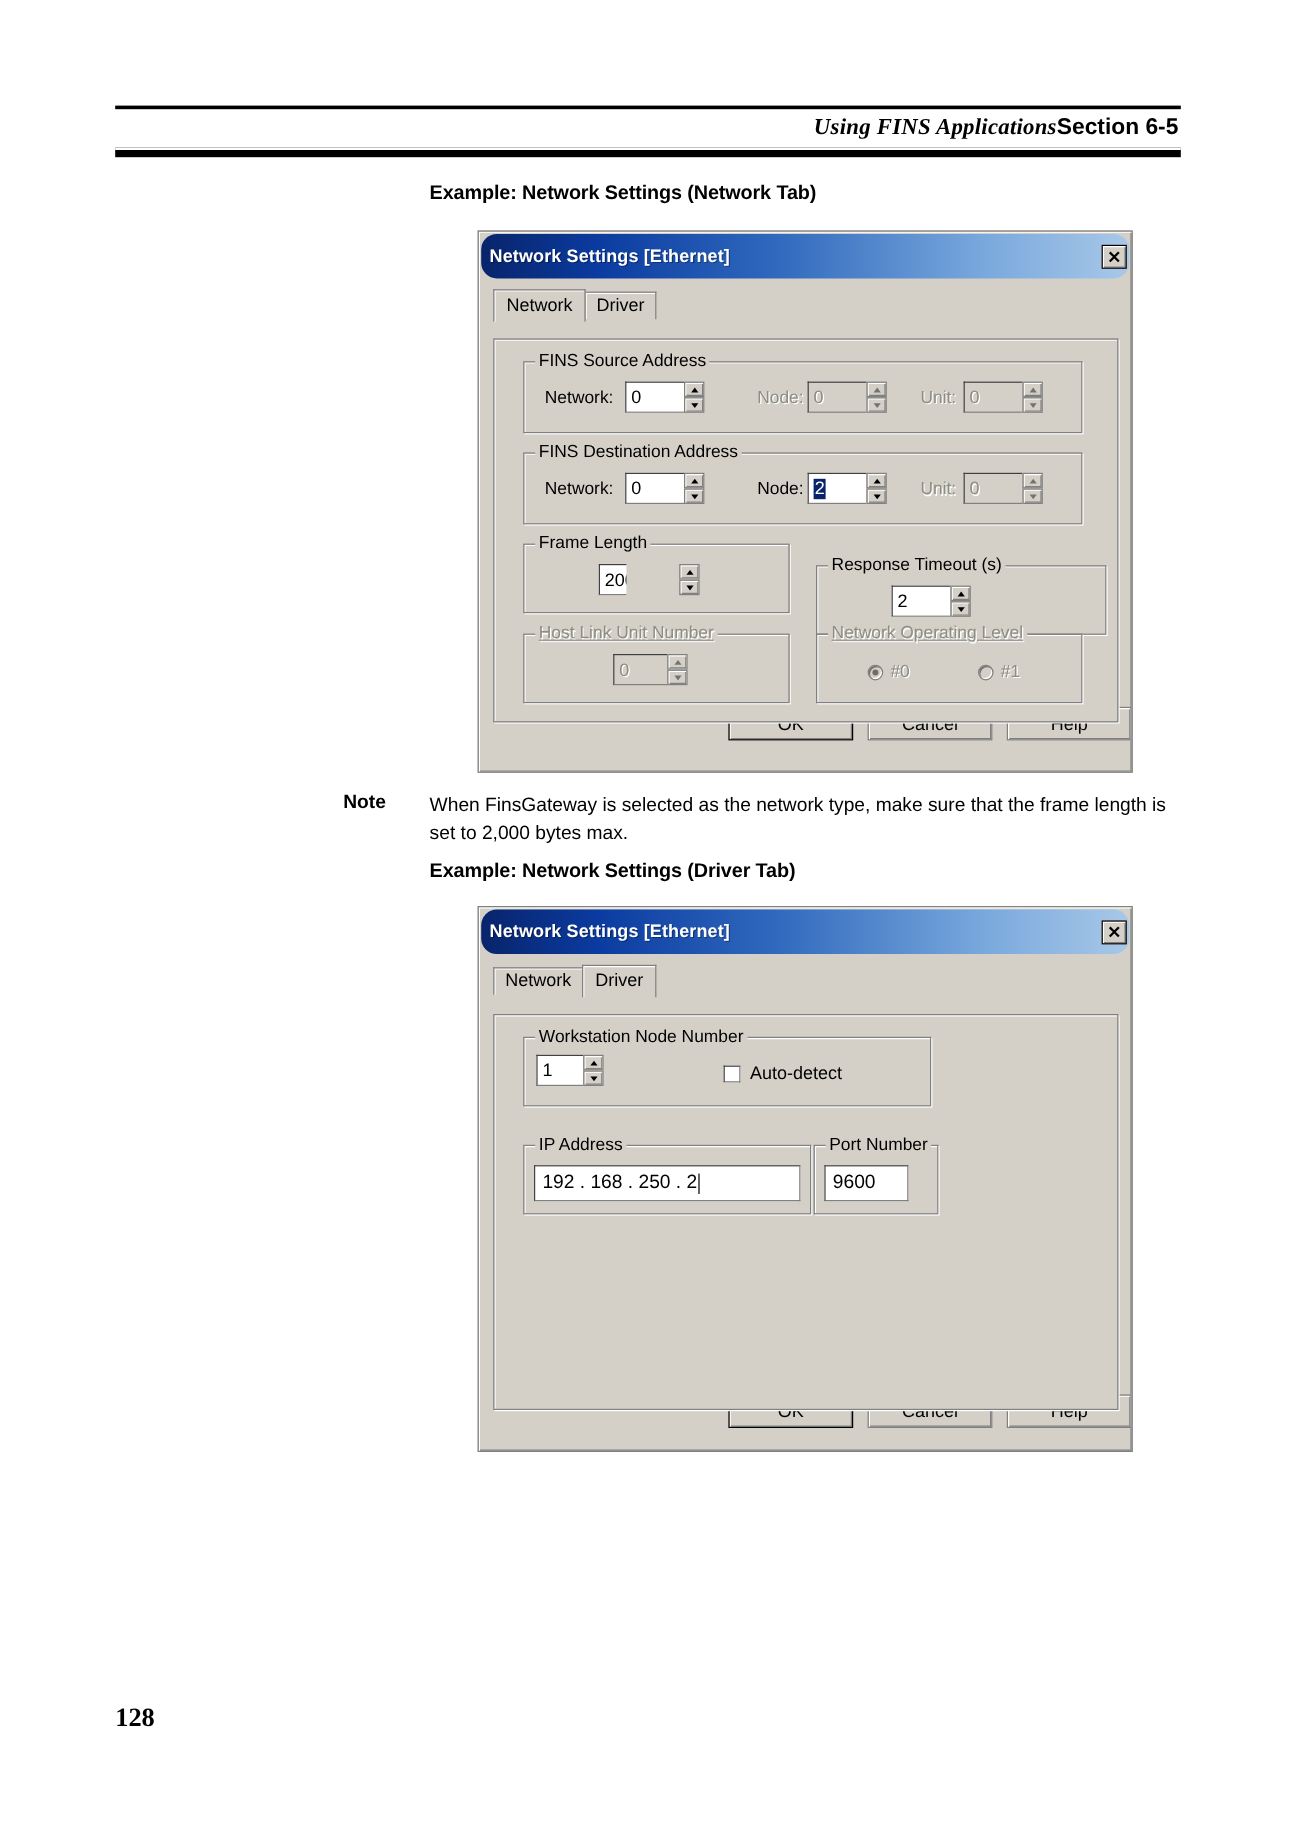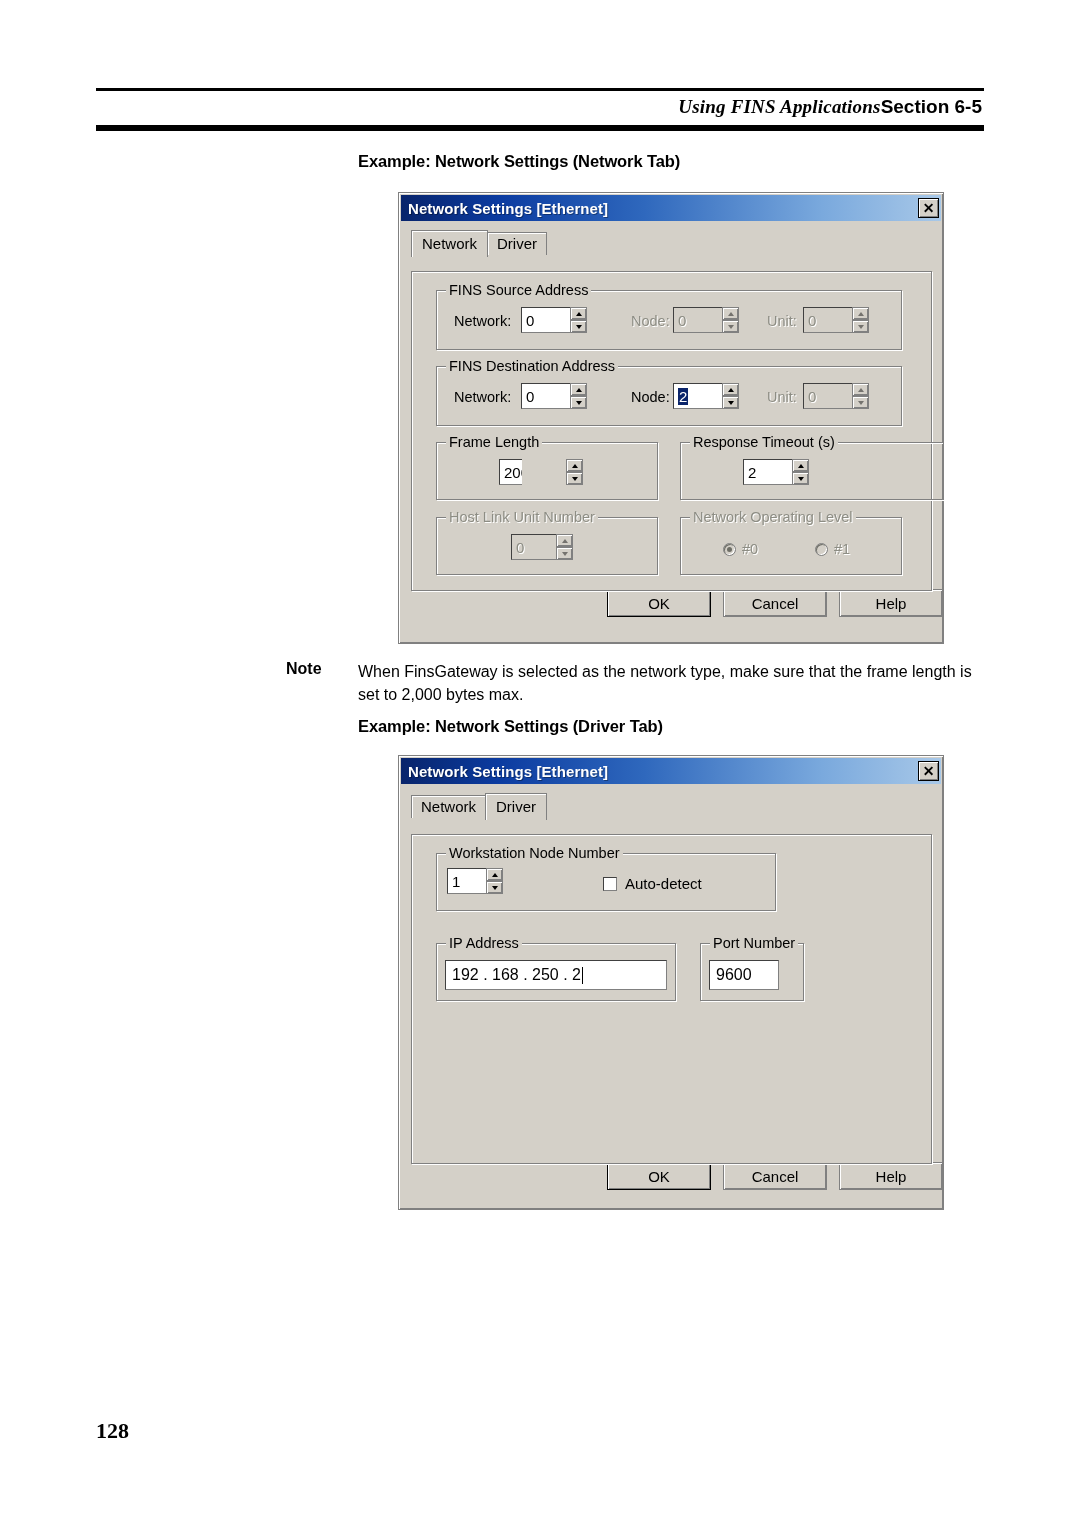--- a/index.html
+++ b/index.html
@@ -75,25 +75,26 @@
     position: absolute;
     background: #d4d0c8;
     border: 1px solid #808080;
     box-shadow: inset 1px 1px 0 #fff, inset -1px -1px 0 #808080;
     box-sizing: border-box;
   }
   #dialog-network { left: 398px; top: 192px; width: 546px; height: 452px; }
   #dialog-driver  { left: 398px; top: 755px; width: 546px; height: 455px; }
 
   .titlebar {
-    height: 26px;
+    height: 37px;
     margin: 2px 2px 0 2px;
     background: linear-gradient(to right, #08246b 0%, #0b3ba0 18%, #2f68bd 45%, #7aa9dd 78%, #a8c8e8 100%);
     display: flex; align-items: center;
     padding: 0 2px 0 7px;
+    border-radius: 13px;
   }
   .titlebar-text {
     color: #fff; font-weight: bold; font-size: 15px;
     letter-spacing: .1px; flex: 1;
     text-shadow: 1px 1px 0 rgba(0,0,0,.35);
     white-space: nowrap;
   }
   .title-close {
     width: 21px; height: 20px;
     background: #d4d0c8;
@@ -159,21 +160,21 @@
     background: transparent;
   }
   .group > .legend {
     position: absolute;
     top: -9px; left: 9px;
     background: #d4d0c8;
     padding: 0 3px;
     font-size: 14.5px;
     white-space: nowrap;
   }
-  .group.disabled > .legend { color: #8d8d84; text-shadow: 1px 1px 0 #fff; }
+  .group.disabled > .legend { color: #8d8d84; text-shadow: 1px 1px 0 #fff; text-decoration: underline; }
 
   .fieldlabel {
     position: absolute;
     font-size: 14.5px;
     white-space: nowrap;
   }
   .fieldlabel.disabled { color: #8d8d84; text-shadow: 1px 1px 0 #fff; }
 
   
   .spin {
@@ -432,21 +433,21 @@
           <div class="btn up">
               <span class="arrow"></span>
             </div>
           <div class="btn down">
               <span class="arrow"></span>
             </div>
         </div>
       </div>
     </div>
 
-    <div class="group" style="left:268px; top:170px; width:264px; height:58px;">
+    <div class="group" style="left:268px; top:188px; width:242px; height:58px;">
       <div class="legend">Response Timeout (s)</div>
       <div class="spin" style="left:62px; top:16px; width:66px;">
         <div class="edit">2</div>
         <div class="buttons">
           <div class="btn up">
               <span class="arrow"></span>
             </div>
           <div class="btn down">
               <span class="arrow"></span>
             </div>
@@ -533,21 +534,21 @@
     </div>
 
     <div class="group" style="left:24px; top:108px; width:240px; height:58px;">
       <div class="legend">IP Address</div>
       <div class="editbox" style="left:8px; top:16px; width:222px; height:30px;">
         <span>192 .  168 .  250 .   2</span>
           <span class="caret"></span>
       </div>
     </div>
 
-    <div class="group" style="left:288px; top:108px; width:104px; height:58px;">
+    <div class="group" style="left:266px; top:108px; width:104px; height:58px;">
       <div class="legend">Port Number</div>
       <div class="editbox" style="left:8px; top:16px; width:70px; height:30px;">
         <span>9600</span>
       </div>
     </div>
 
   </div>
 
   <div class="buttonrow" style="left:208px; top:406px;">
     <div class="pushbtn default">OK</div>

